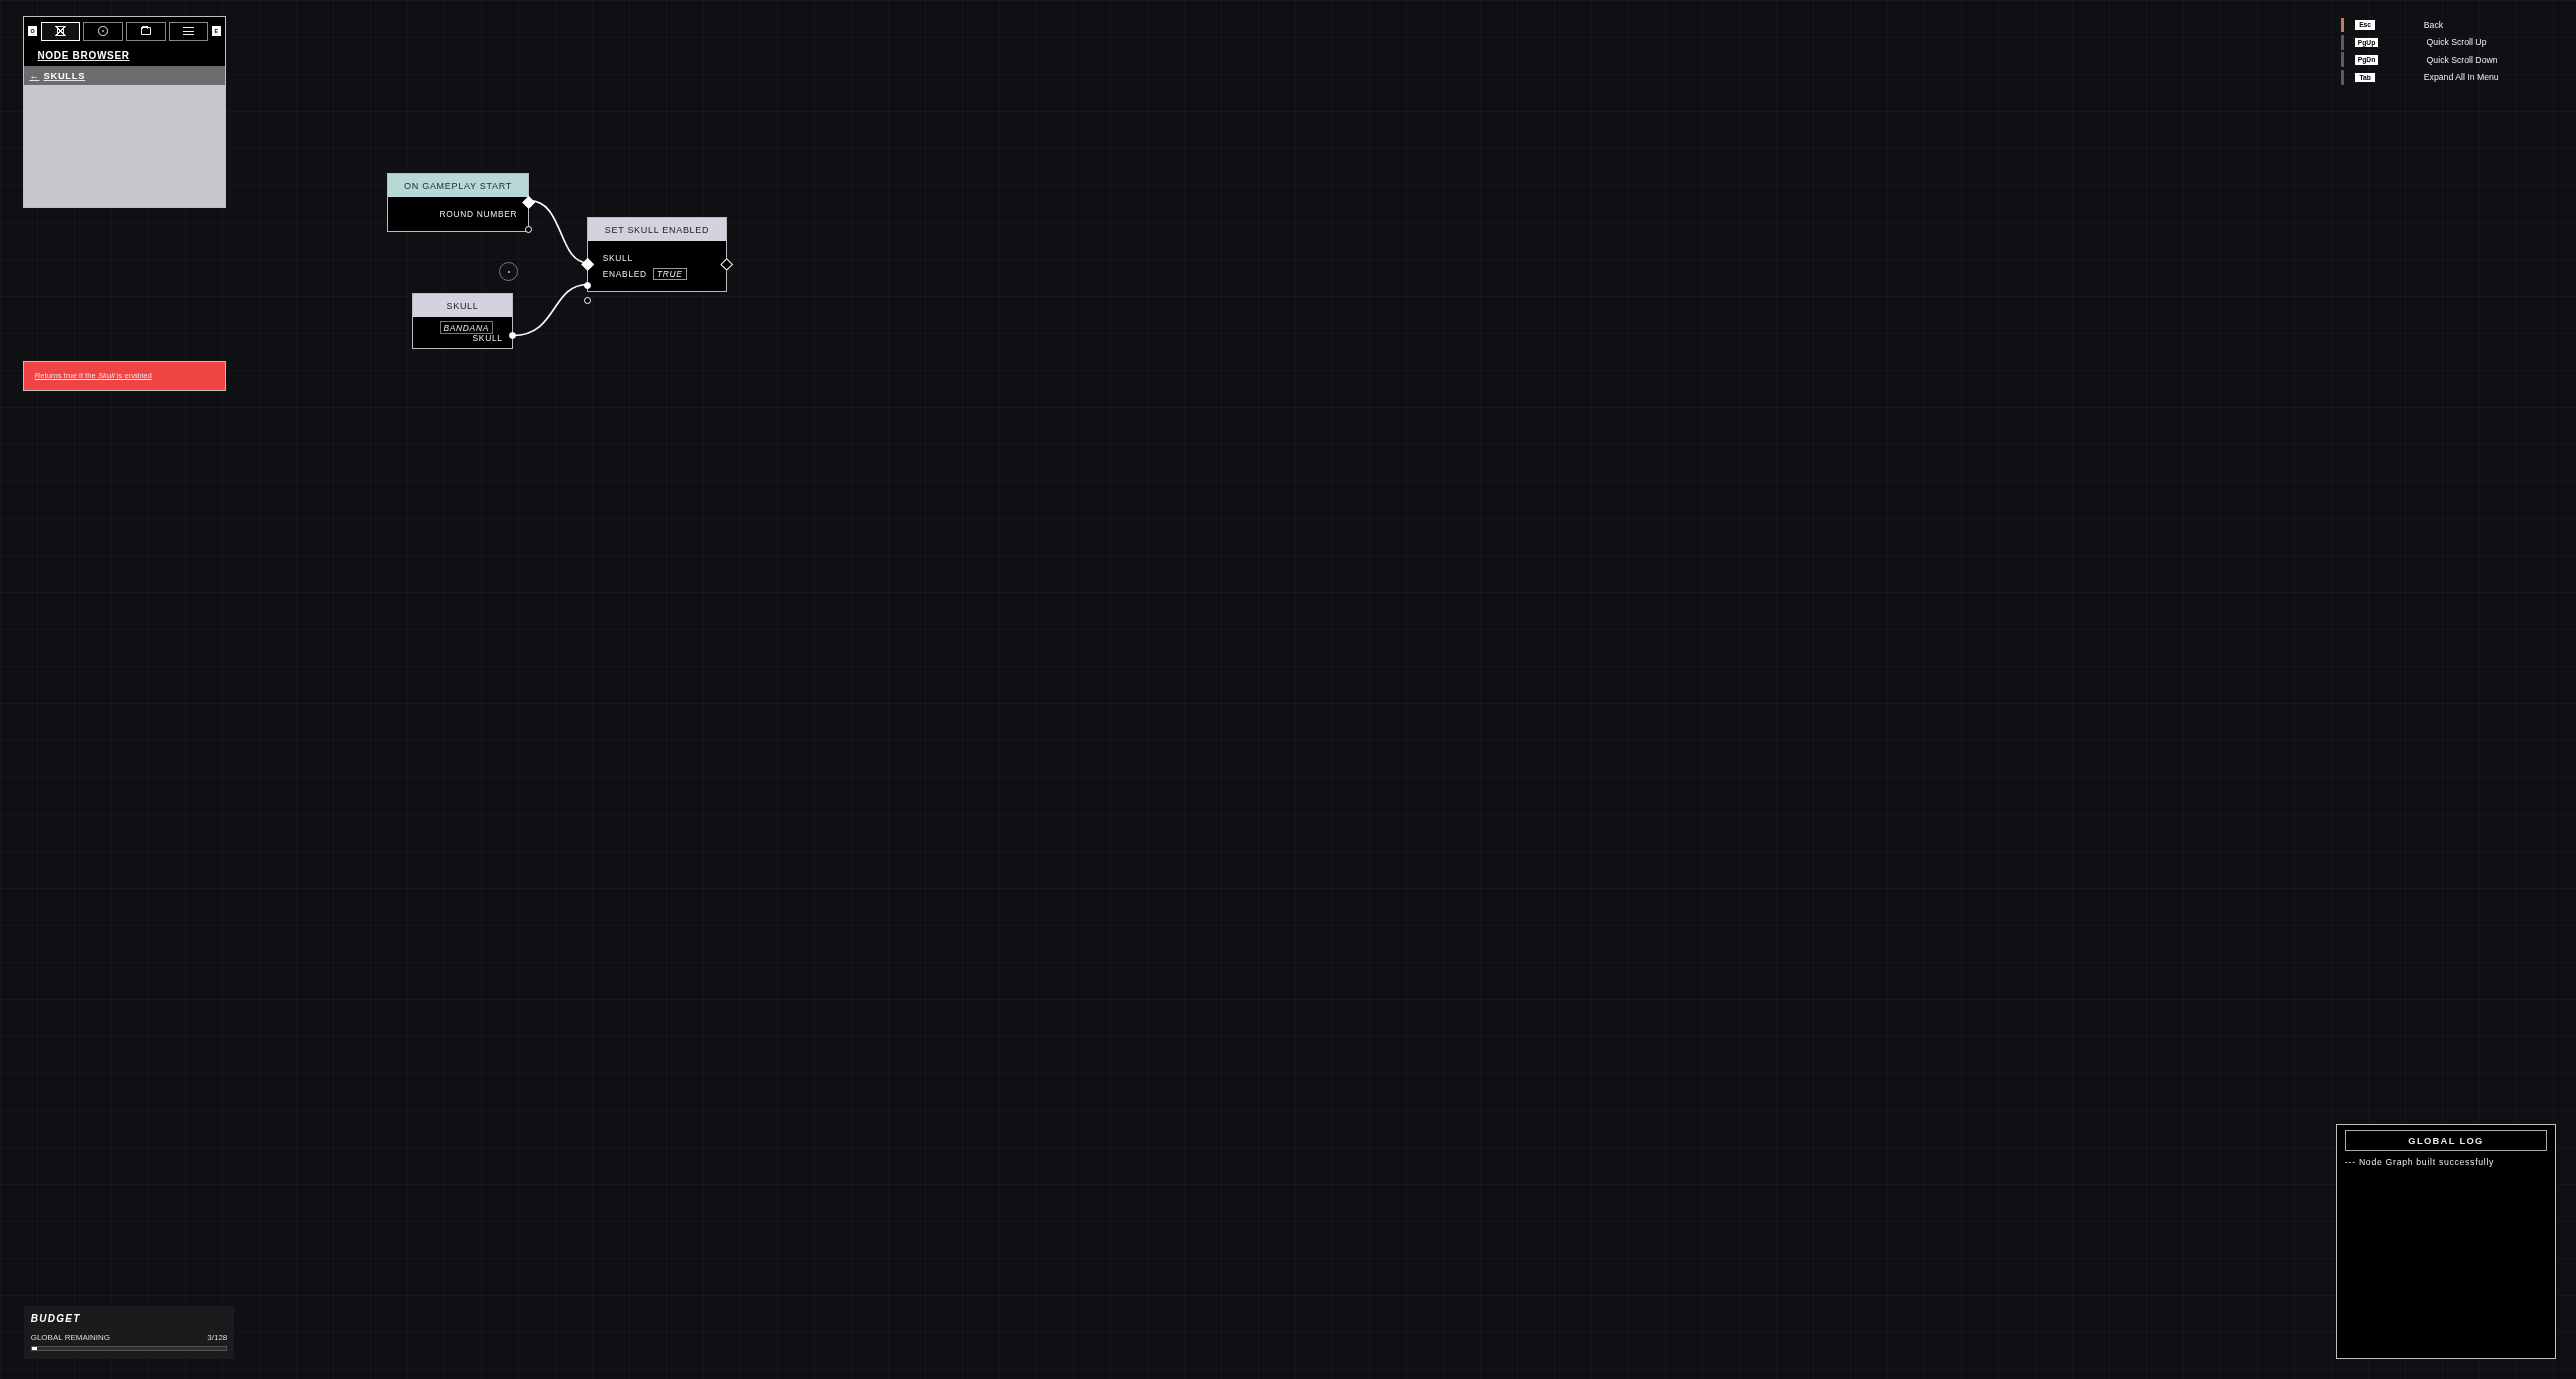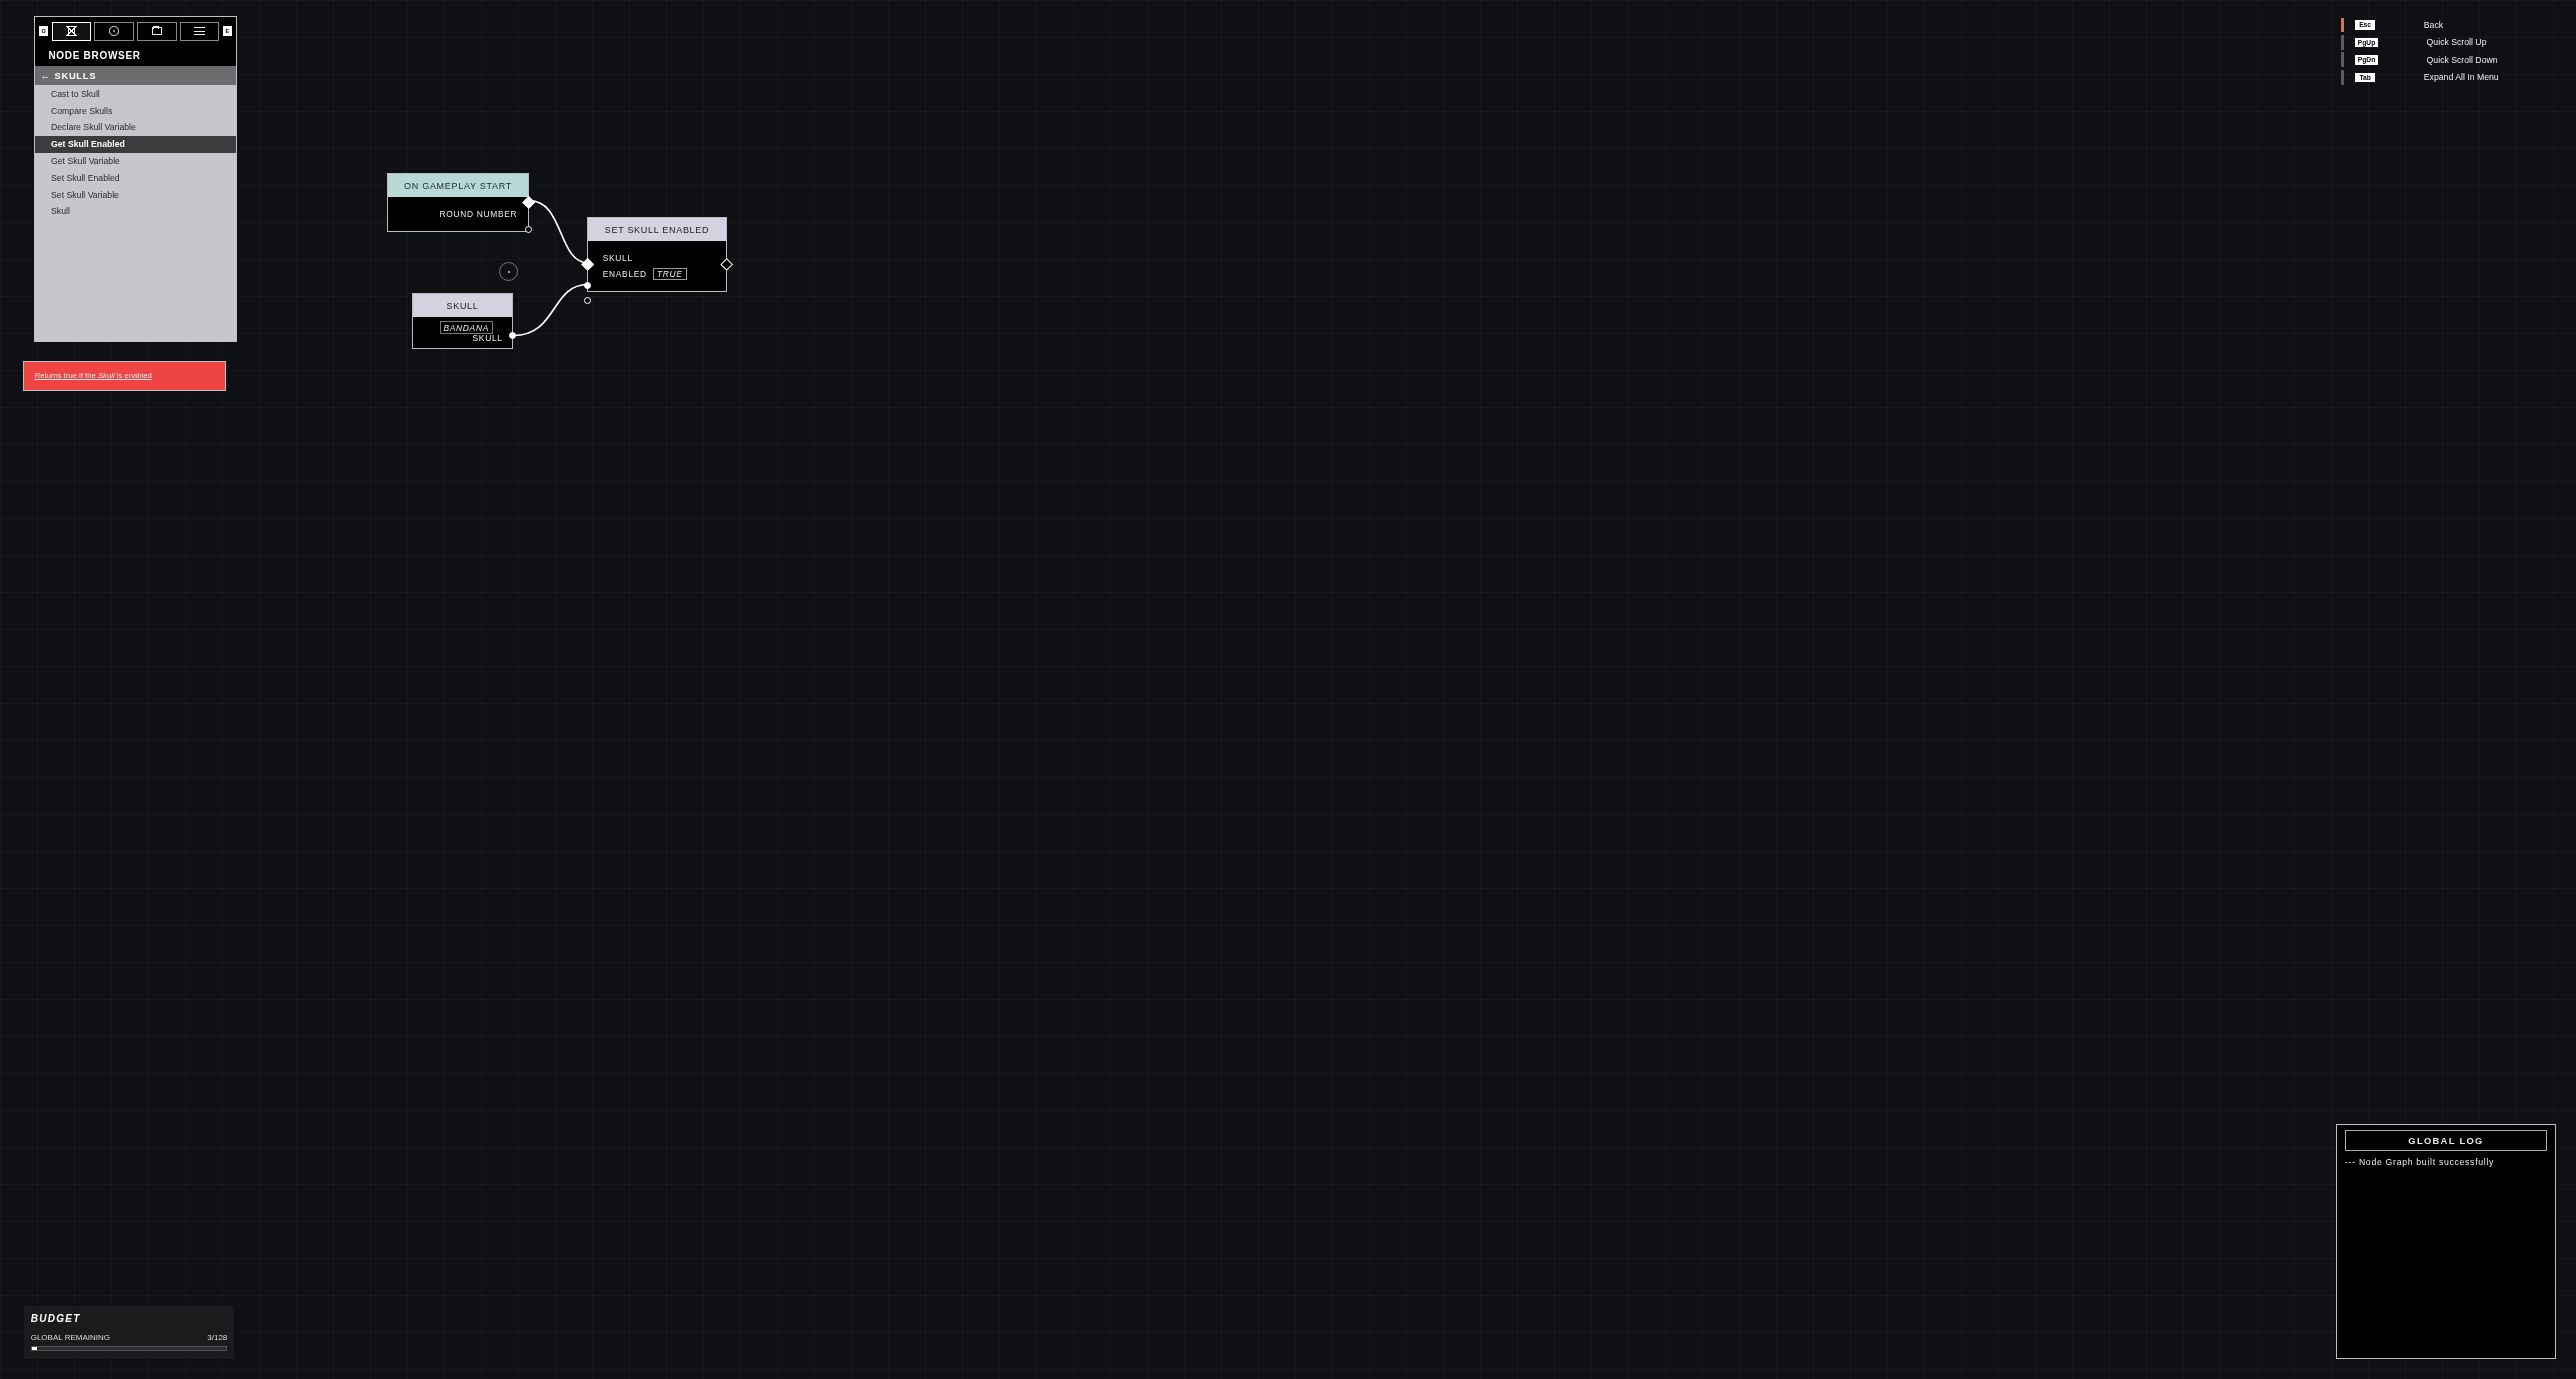--- a/index.html
+++ b/index.html
@@ -16,23 +16,23 @@
     position: absolute; inset: 0;
     background-image:
       linear-gradient(to right, rgba(255,255,255,0.03) 0.7px, transparent 0.7px),
       linear-gradient(to bottom, rgba(255,255,255,0.03) 0.7px, transparent 0.7px);
     background-size: 37px 37px;
     z-index: 0;
   }
 
   
   .browser-panel {
-    position: absolute; left: 34px; top: 16px; width: 203px;
+    position: absolute; left: 23px; top: 16px; width: 203px;
     border: 0.7px solid #bfc0c3;
-    background: #000; z-index: 5;
+    background: #000; z-index: 5; text-decoration: underline;
   }
   .browser-tabs {
     display: flex; align-items: center; gap: 3.4px;
     padding: 4.7px 4px 2.7px 4px; background: #000;
   }
   .lr-pill {
     width: 9.4px; height: 9.4px; background:#fff; color:#000;
     font-size: 5.4px; font-weight:700; display:flex;
     align-items:center; justify-content:center;
   }
@@ -264,30 +264,20 @@
         </span>
     </div>
     <div class="lr-pill">E</div>
   </div>
   <div class="browser-title">NODE BROWSER</div>
   <div class="list-region">
     <div class="list-header">
       <span class="back-arrow">←</span>
       <span>SKULLS</span>
     </div>
-    <div id="browser-items">
-        <div class="list-item">Cast to Skull</div>
-        <div class="list-item">Compare Skulls</div>
-        <div class="list-item">Declare Skull Variable</div>
-        <div class="list-item selected">Get Skull Enabled</div>
-        <div class="list-item">Get Skull Variable</div>
-        <div class="list-item">Set Skull Enabled</div>
-        <div class="list-item">Set Skull Variable</div>
-        <div class="list-item">Skull</div>
-      </div>
     <div class="list-gap"></div>
   </div>
 </div>
 
 <div class="desc-panel" style="top:361px;">
   <span>Returns true if the </span><em>Skull</em><span> is enabled</span>
 </div>
 
 <div class="budget-panel">
   <div class="budget-title">BUDGET</div>

